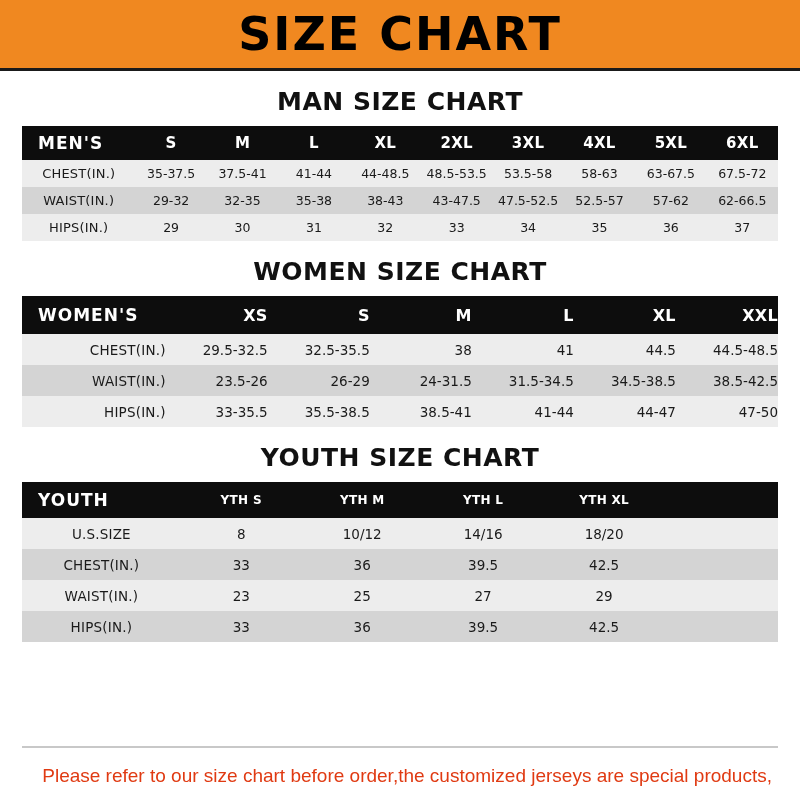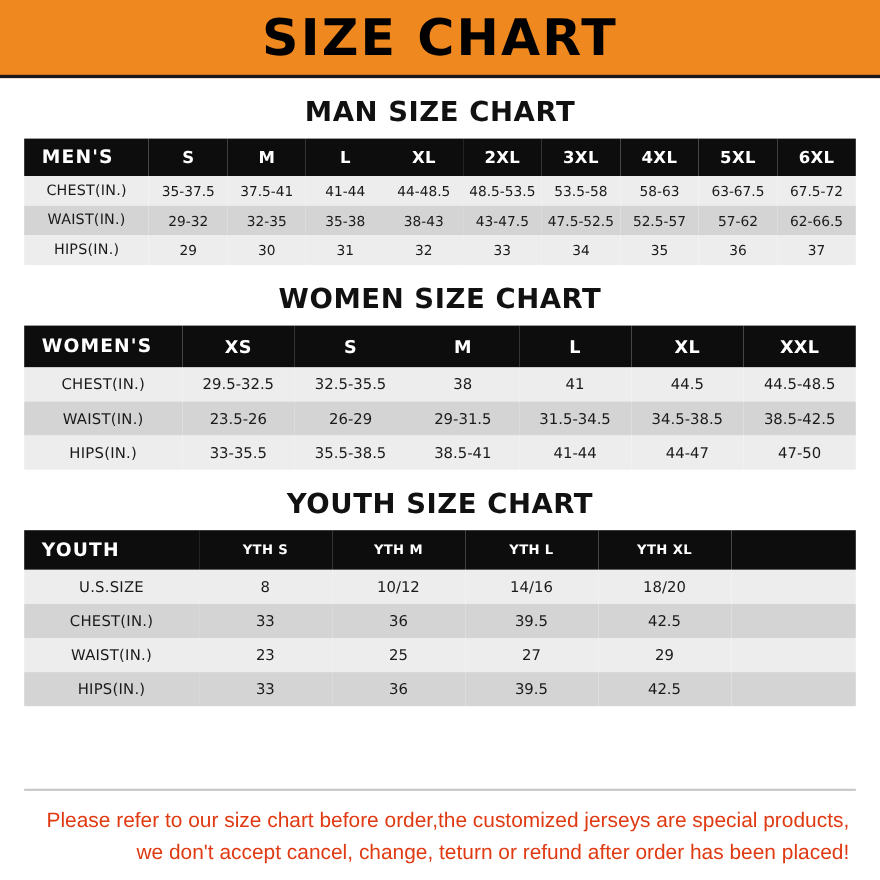--- a/index.html
+++ b/index.html
@@ -90,21 +90,21 @@
   tbody tr.dark  { background: #d4d4d4; }
   tbody td.rowlabel {
     font-weight: 400;
     font-size: 13px;
     letter-spacing: 0.2px;
   }
   
   .women-table tbody td { font-size: 13.5px; }
   .women-table thead th { font-size: 16px; }
   .women-table thead th.rowlabel { font-size: 17px; }
-  .women-table td, .women-table th { height: 31px; }
+  .women-table td, .women-table th { height: 31px; text-align: right; }
   .women-table thead th { height: 38px; }
 
   .youth-table tbody td { font-size: 13.5px; }
   .youth-table thead th { font-size: 12px; }
   .youth-table thead th.rowlabel { font-size: 17px; }
   .youth-table td, .youth-table th { height: 31px; }
   .youth-table thead th { height: 36px; }
 
   
   .footer-note {
@@ -214,21 +214,21 @@
           <td>32.5-35.5</td>
           <td>38</td>
           <td>41</td>
           <td>44.5</td>
           <td>44.5-48.5</td>
         </tr>
         <tr class="dark">
           <td class="rowlabel">WAIST(IN.)</td>
           <td>23.5-26</td>
           <td>26-29</td>
-          <td>29-31.5</td>
+          <td>24-31.5</td>
           <td>31.5-34.5</td>
           <td>34.5-38.5</td>
           <td>38.5-42.5</td>
         </tr>
         <tr class="light">
           <td class="rowlabel">HIPS(IN.)</td>
           <td>33-35.5</td>
           <td>35.5-38.5</td>
           <td>38.5-41</td>
           <td>41-44</td>
@@ -286,17 +286,16 @@
           <td>36</td>
           <td>39.5</td>
           <td>42.5</td>
           <td></td>
         </tr>
       </tbody>
     </table>
 
     <div class="footer-note">
       <div>Please refer to our size chart before order,the customized jerseys are special products,</div>
-      <div>we don't accept cancel, change, teturn or refund after order has been placed!</div>
     </div>
 
   </div>
 </div>
 
 </body></html>

